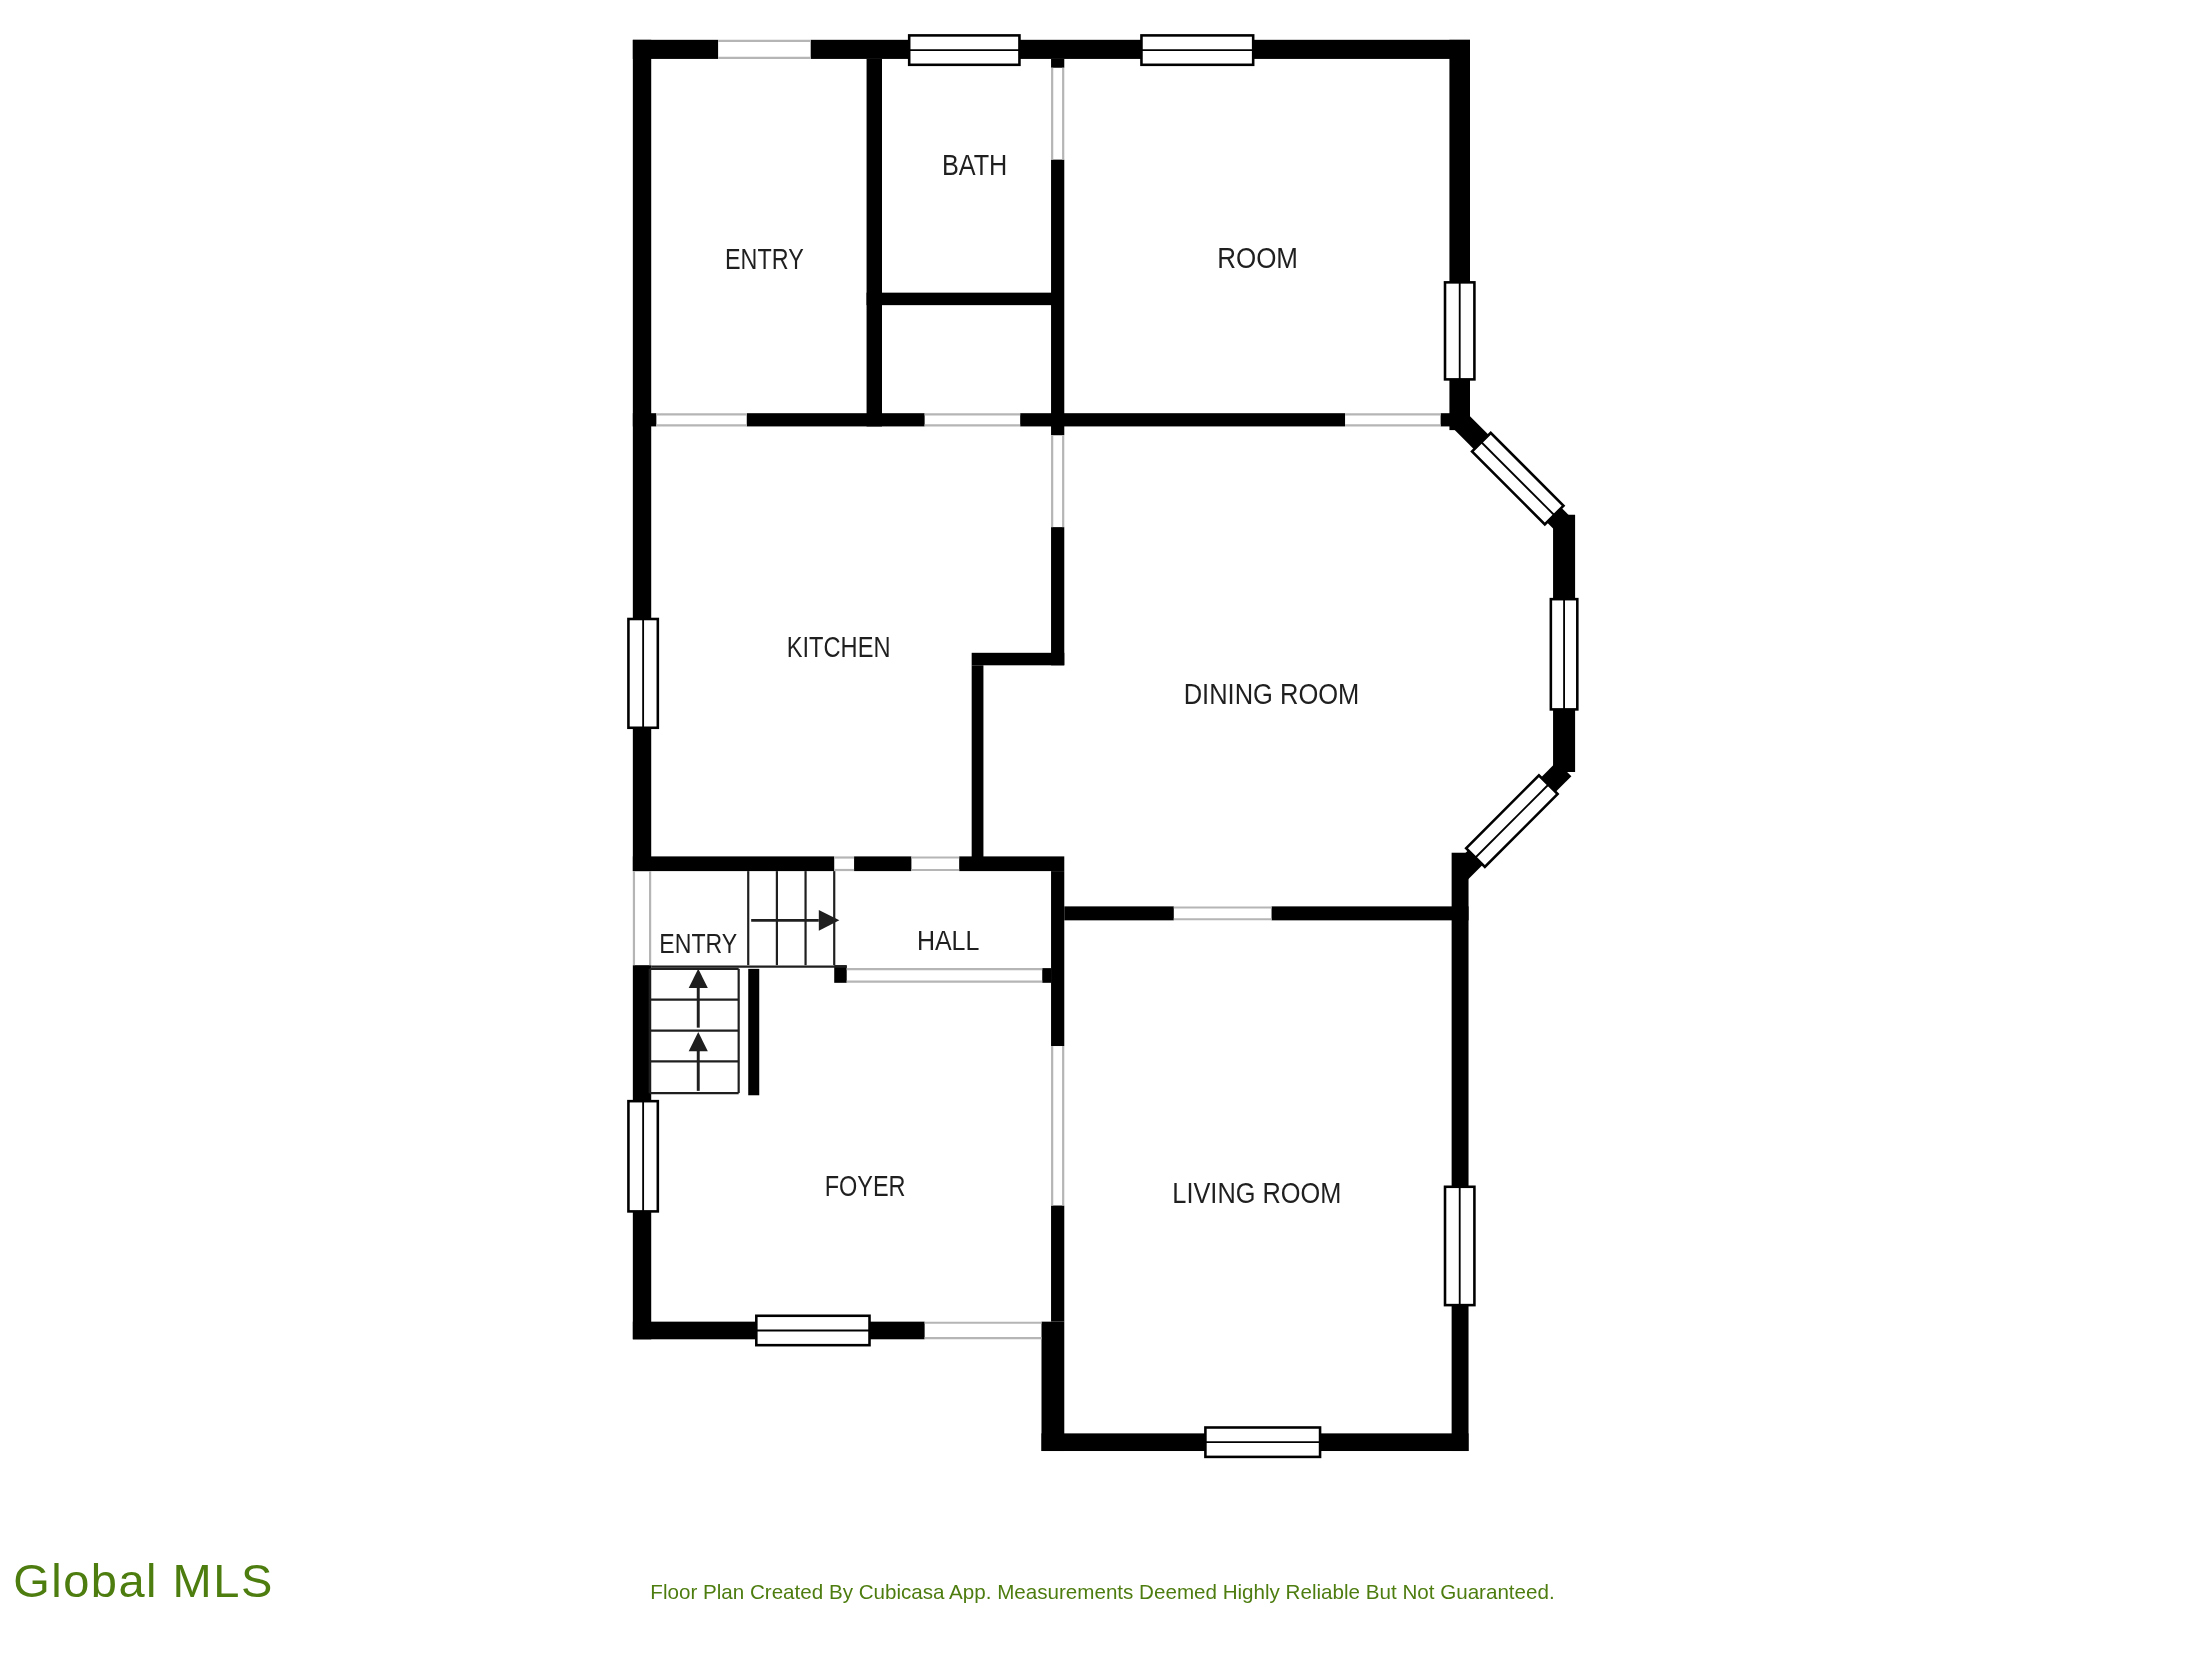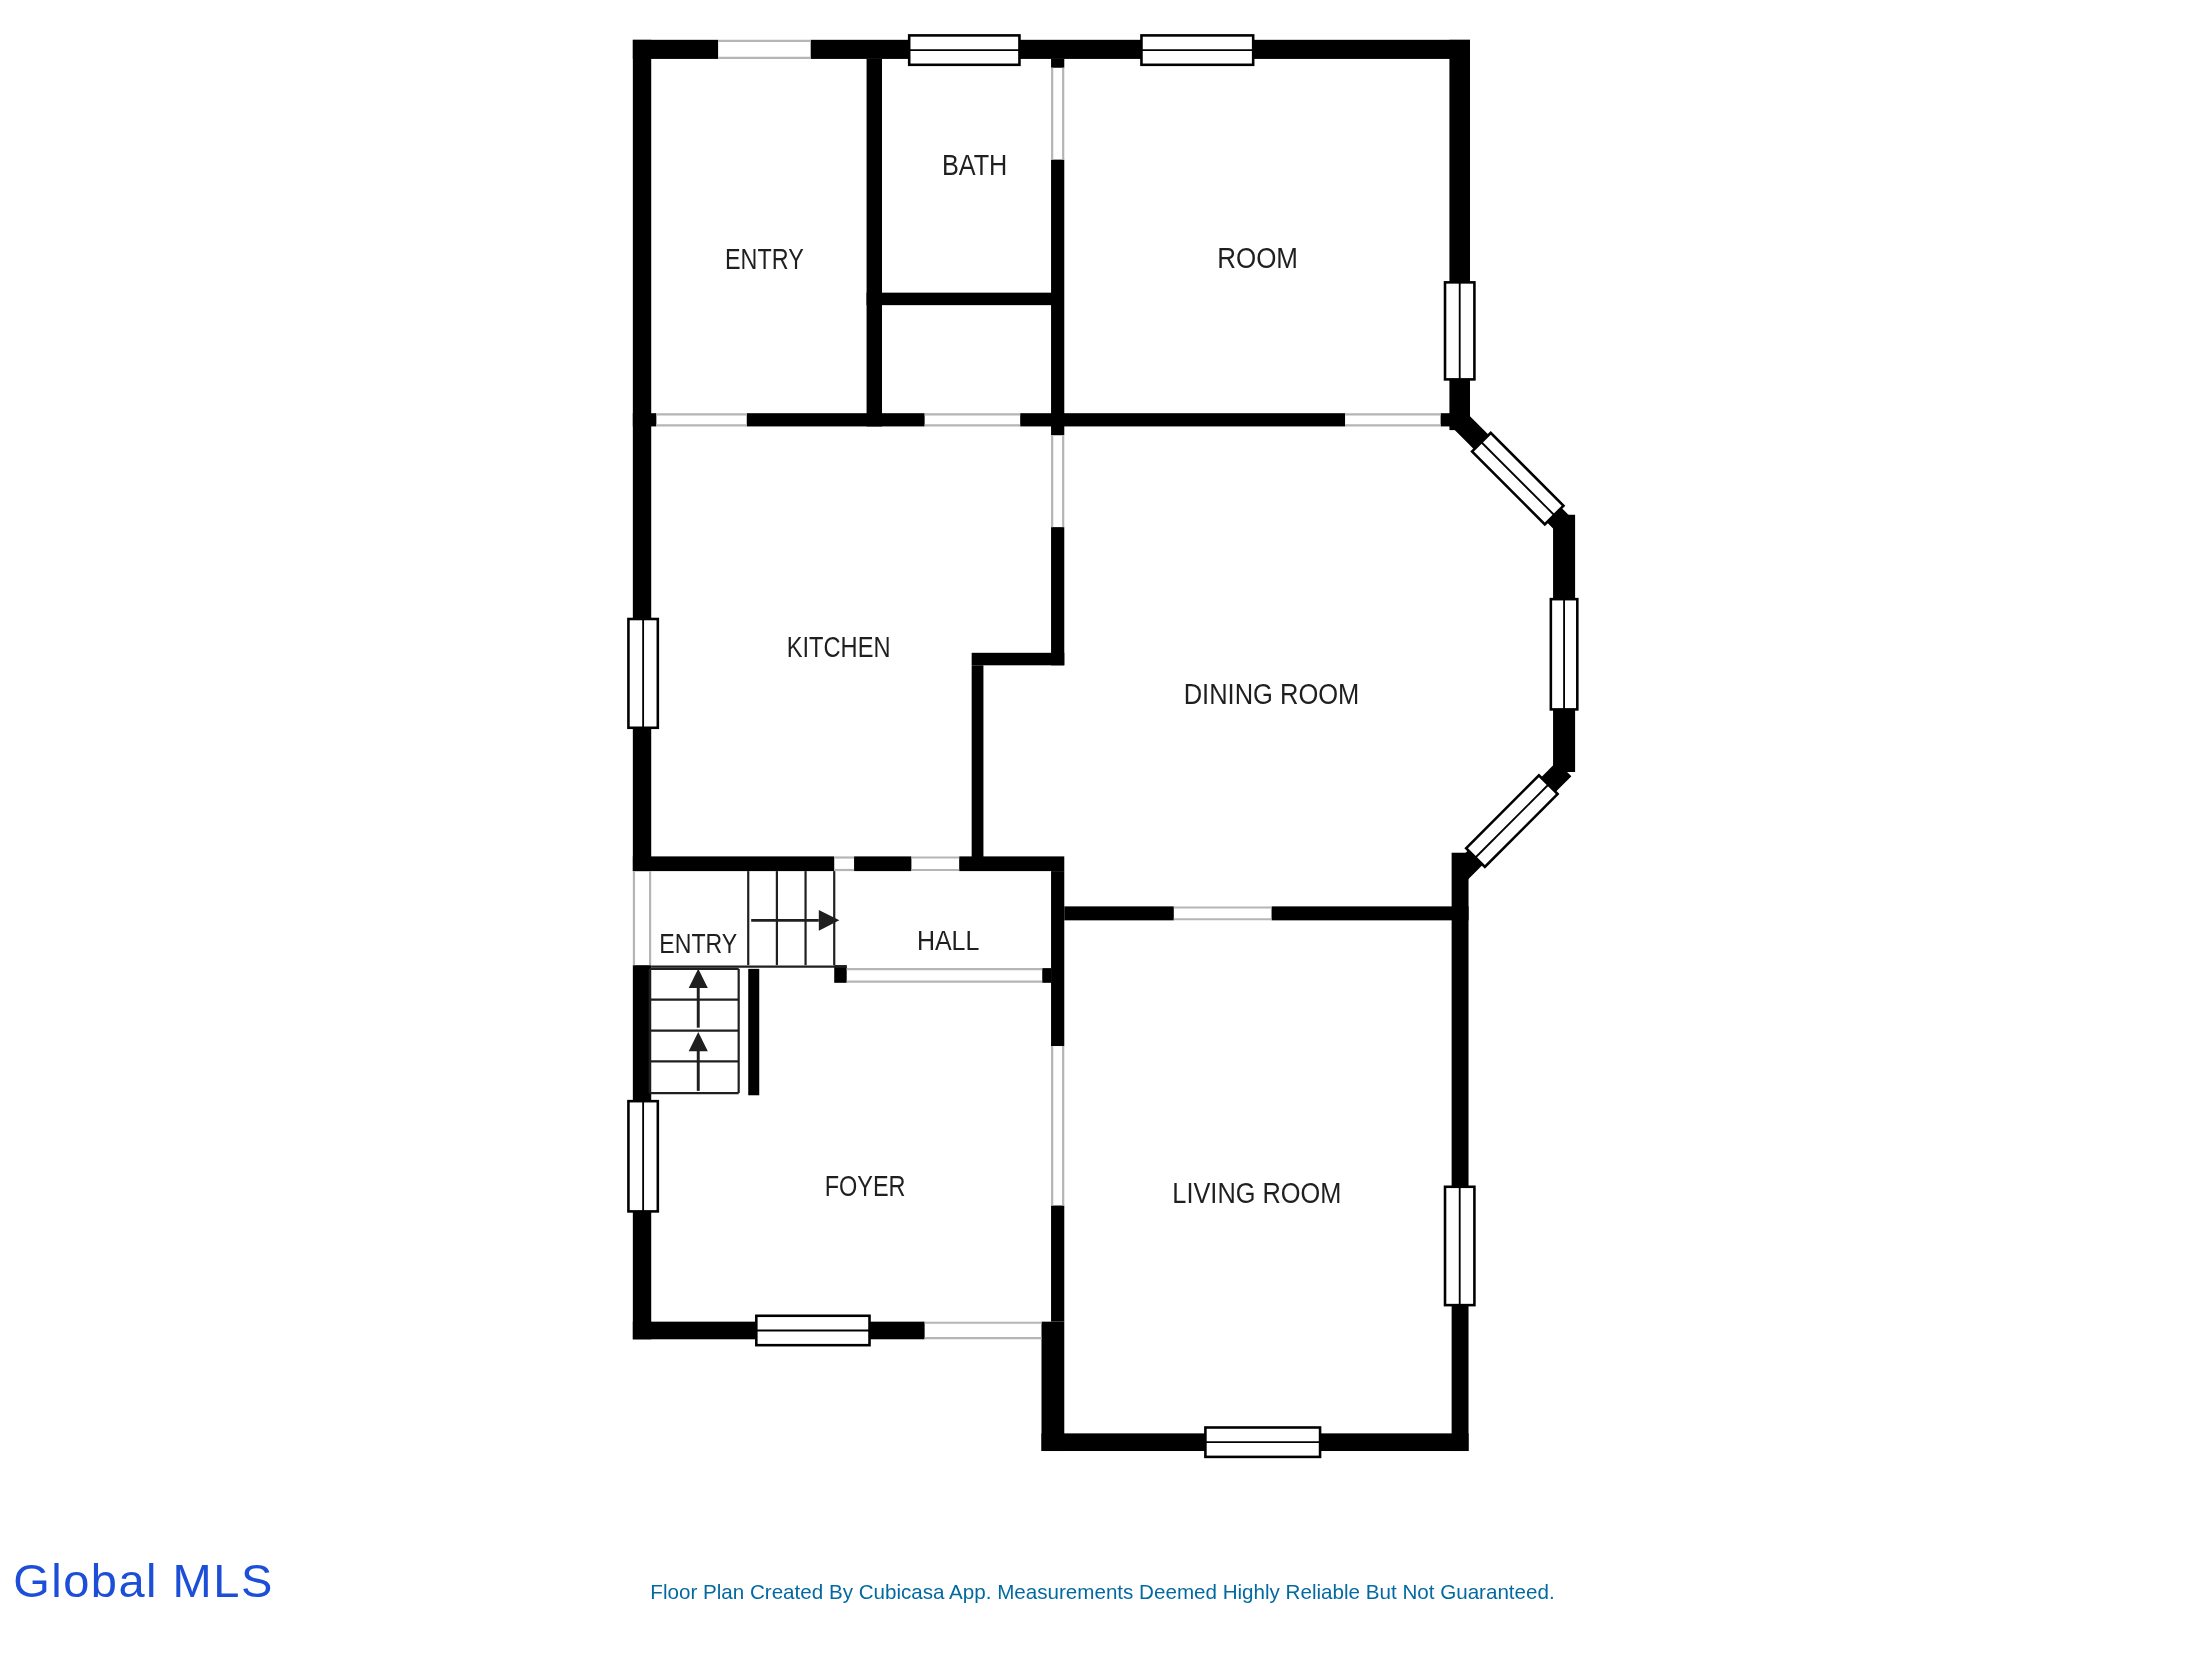--- a/index.html
+++ b/index.html
@@ -22,31 +22,31 @@
     width: 2205px;
     height: 1654px;
   }
   .watermark {
     position: absolute;
     left: 13.2px;
     top: 1553px;
     font-size: 47px;
     font-weight: 200;
     letter-spacing: 1.5px;
-    color: #1d4ed8;
+    color: #4d7c0f;
     white-space: nowrap;
   }
   .footer-disclaimer {
     position: absolute;
     left: 0;
     right: 0;
     top: 1580px;
     text-align: center;
     font-size: 20.6px;
-    color: #0369a1;
+    color: #4d7c0f;
     white-space: nowrap;
   }
 </style>
 </head>
 <body>
 
 <div class="page">
   <svg class="plan-svg" viewBox="0 0 3000 2250" xmlns="http://www.w3.org/2000/svg">
       <rect x="861" y="54" width="116" height="26" fill="#000000"></rect>
       <rect x="1103" y="54" width="134" height="26" fill="#000000"></rect>

